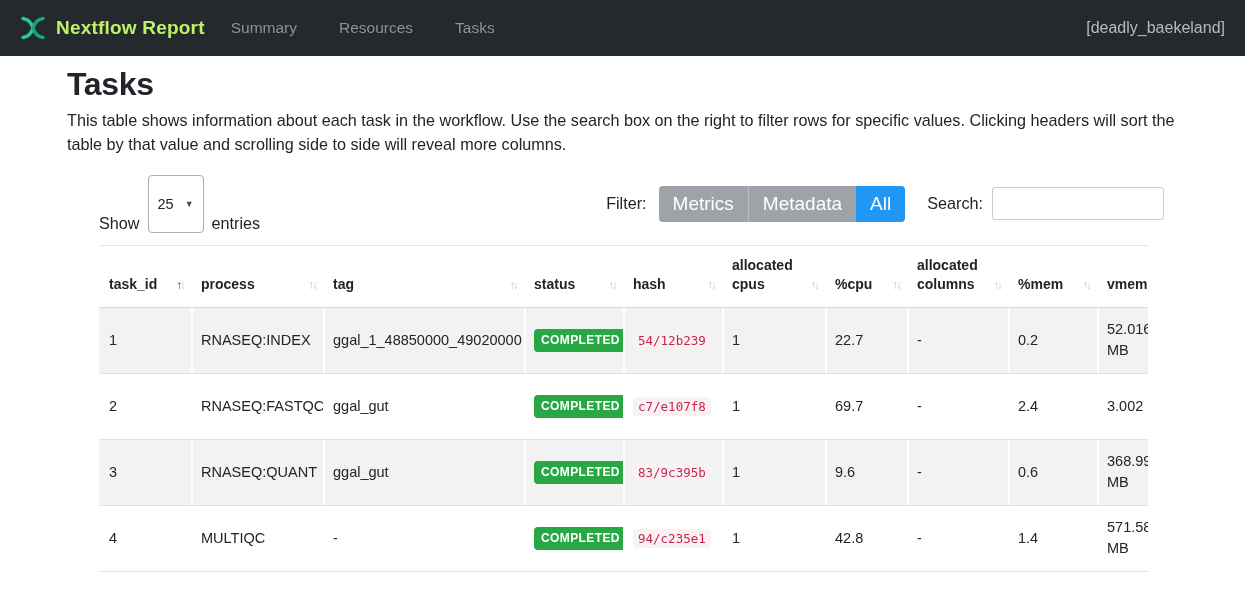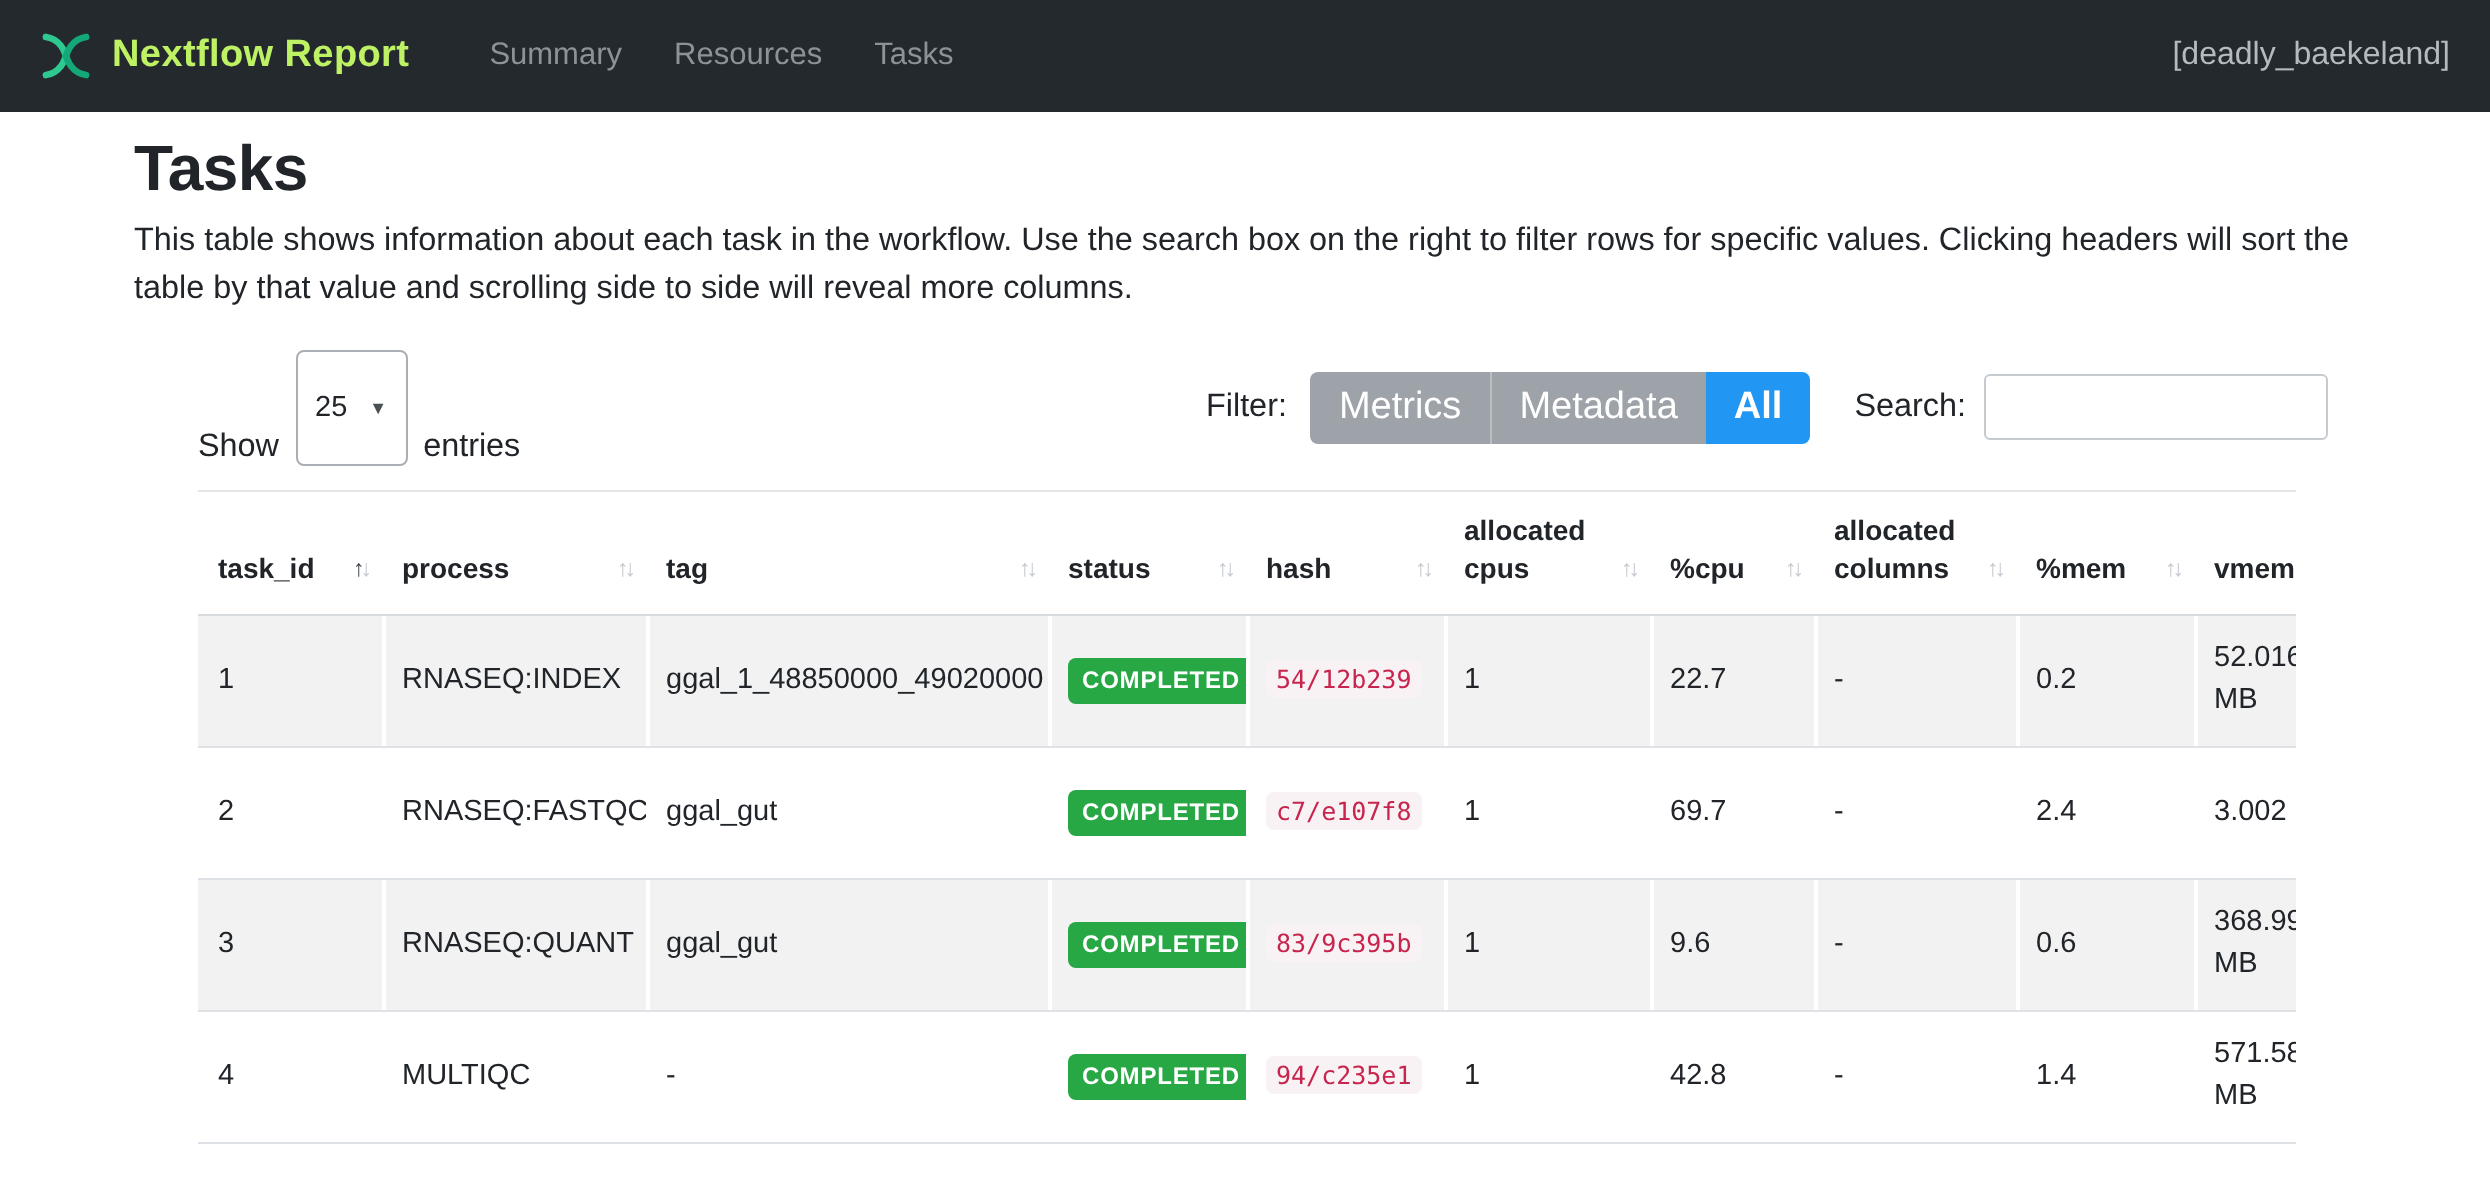--- a/index.html
+++ b/index.html
@@ -10,21 +10,21 @@
     color:#212529; background:#fff;
   }
 
   
   .topbar {
     height:56px; background:#24292d; display:flex; align-items:center;
     padding:0 20px;
   }
   .brand { display:flex; align-items:center; gap:10px; }
   .brand-title { color:#bef264; font-size:19px; font-weight:700; letter-spacing:.2px; }
-  .topnav { display:flex; gap:26px; margin-left:40px; }
+  .topnav { display:flex; gap:42px; margin-left:26px; }
   .topnav-item { color:#8b9298; font-size:15.5px; cursor:pointer; }
   .run-name { margin-left:auto; color:#b4bac0; font-size:16px; }
 
   
   .main { padding:0 67px; }
   .page-title { font-size:32px; font-weight:600; margin:10px 0 6px; letter-spacing:-.3px; }
   .desc { font-size:16.2px; line-height:1.48; margin:0 0 18px; }
 
   .values-row { display:flex; align-items:center; gap:14px; font-size:16.2px; margin-bottom:18px; }
   .select-box {
@@ -40,21 +40,21 @@
   .show-group { display:flex; align-items:flex-end; gap:8px; }
   .filter-group { margin-left:auto; display:flex; align-items:center; gap:12px; }
   .btn-group { display:flex; }
   .filter-btn {
     border:none; padding:7px 14px; font-size:19px; color:#fff;
     background:#9da3a8; cursor:pointer; font-family:inherit; line-height:1.2;
   }
   .filter-btn + .filter-btn { border-left:1px solid rgba(255,255,255,.30); }
   .filter-btn.first { border-radius:4px 0 0 4px; }
   .filter-btn.last  { border-radius:0 4px 4px 0; border-left:none; }
-  .filter-btn.active { background:#2196f3;font-weight:bold; }
+  .filter-btn.active { background:#2196f3; }
   .search-group { display:flex; align-items:center; gap:9px; margin-left:22px; }
   .search-input {
     width:172px; height:33px; border:1px solid #c6cbd0; border-radius:3px;
     padding:4px 10px; font-size:15px; font-family:inherit; color:#212529;
   }
 
   
   .table-wrap { margin-left:32px; width:1049px; overflow:hidden; }
   table.tasks { width:1073px; table-layout:fixed; border-collapse:collapse; }
   thead th {

